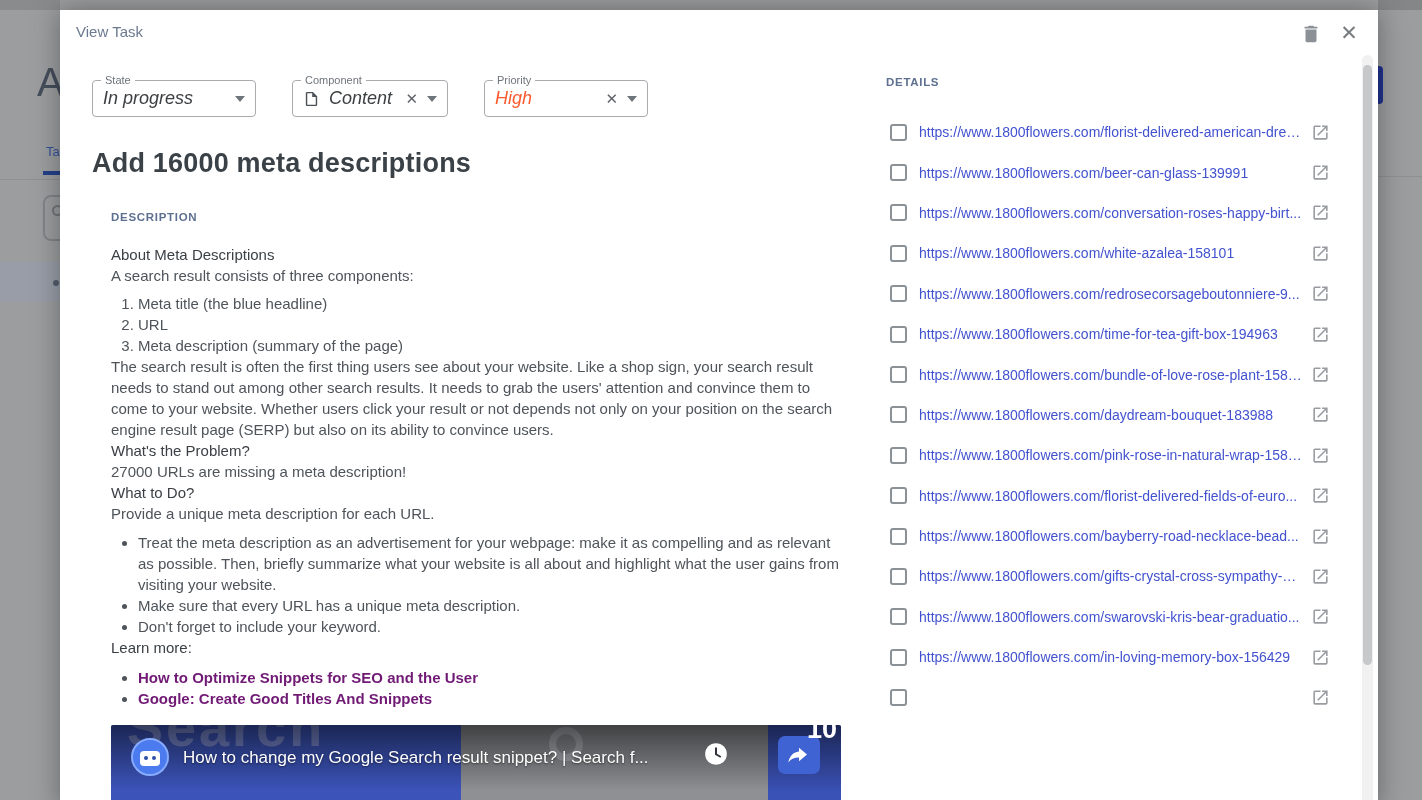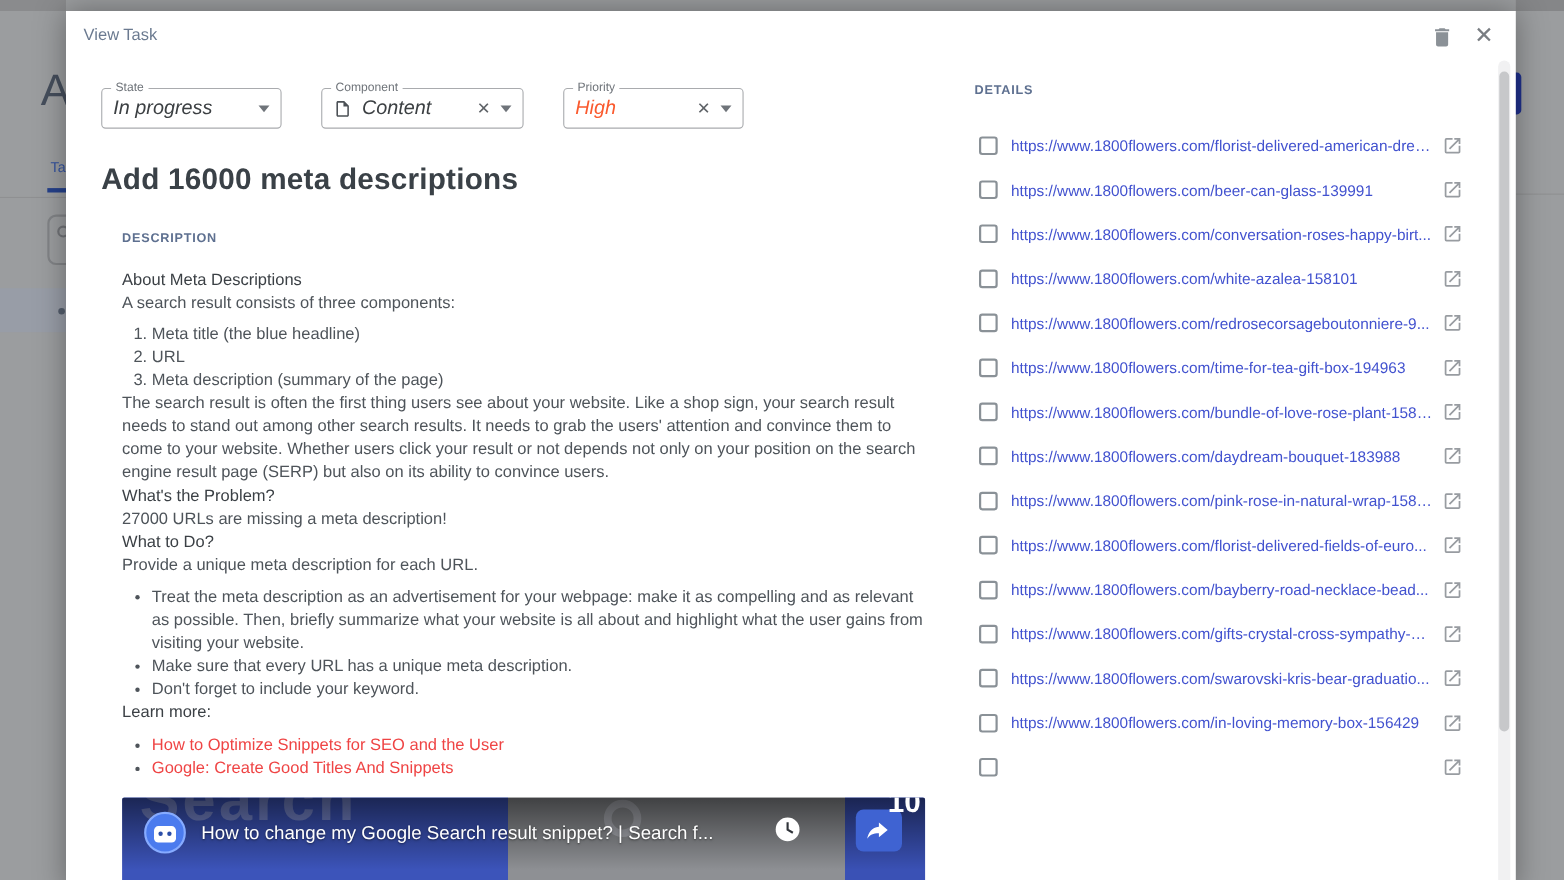--- a/index.html
+++ b/index.html
@@ -33,21 +33,21 @@
     background:#ffffff; box-shadow:0 0 26px rgba(0,0,0,.35); }
   .modal-header-title { position:absolute; left:16px; top:13px; font-size:15px; color:#6b7a90; }
   .icon-btn { position:absolute; background:none; border:none; cursor:pointer; padding:0; }
   .trash-btn { left:1240px; top:13px; width:22px; height:22px; color:#8b9197; }
   .close-btn { left:1278px; top:11px; width:22px; height:24px; font-size:21px; color:#797d82; line-height:24px; text-align:center; }
 
   
   .fields { position:absolute; left:32px; top:70px; display:flex; gap:36px; }
   .field { position:relative; height:37px; border:1px solid #a9abae; border-radius:4px;
     background:#fff; display:flex; align-items:center; padding:0 10px; cursor:pointer; }
-  .field-state { width:164px; } .field-component { width:184px; } .field-priority { width:164px; }
+  .field-state { width:164px; } .field-component { width:156px; } .field-priority { width:164px; }
   .field-label { position:absolute; top:-7px; left:8px; background:#fff; padding:0 4px;
     font-size:11px; color:#6f747a; white-space:nowrap; }
   .field-value { font-size:18px; color:#3c4043; margin-right:auto;font-style:italic; }
   .field-priority .field-value { color:#fa5a2e; }
   .doc-icon { width:17px; height:20px; margin-right:9px; color:#4c5156; flex:none; }
   .clear-x { font-size:15px; color:#5f6368; margin:0 9px 0 6px; }
   .dd-arrow { width:0; height:0; border-left:5px solid transparent; border-right:5px solid transparent;
     border-top:6px solid #6f747a; flex:none; }
 
   .task-title { position:absolute; left:32px; top:138px; font-size:27px; color:#3a4147; letter-spacing:.2px; }
@@ -58,21 +58,21 @@
   .section-label { font-size:11.5px; font-weight:700; letter-spacing:.7px; color:#5e7090; }
   .desc-col .section-label { margin-bottom:16px; }
   .desc-h { font-weight:400; color:#3b4045; }
   .desc-col p { margin:0; }
   .desc-col ol { margin:7px 0 0 0; padding-left:27px; }
   .desc-col ul { padding-left:27px; }
   .mt-block { margin-top:24px; }
   .mt-small { margin-top:17px; }
   ul.todo-list { margin:8px 0 0 0; }
   ul.links-list { margin:9px 0 0 0; list-style:disc; }
-  .links-list a { color:#ef4444; text-decoration:none; cursor:pointer; }
+  .links-list a { color:#701a75; text-decoration:none; cursor:pointer;font-weight:bold; }
 
   
   .video { position:relative; margin-top:16px; width:730px; height:120px; overflow:hidden; border-radius:2px;
     background:linear-gradient(90deg,#3c54ba 0 48%, #8e9094 48% 90%, #3a51b5 90% 100%); }
   .video-ghost { position:absolute; left:16px; top:-8px; font-size:54px; font-weight:700;
     color:rgba(228,233,243,.35); letter-spacing:3px; }
   .video-ghost-ring { position:absolute; left:438px; top:2px; width:34px; height:34px;
     border:7px solid rgba(228,233,243,.35); border-radius:50%; }
   .video-topbar { position:absolute; left:0; top:0; width:100%; height:66px;
     background:linear-gradient(rgba(0,0,0,.55), rgba(0,0,0,0)); }

